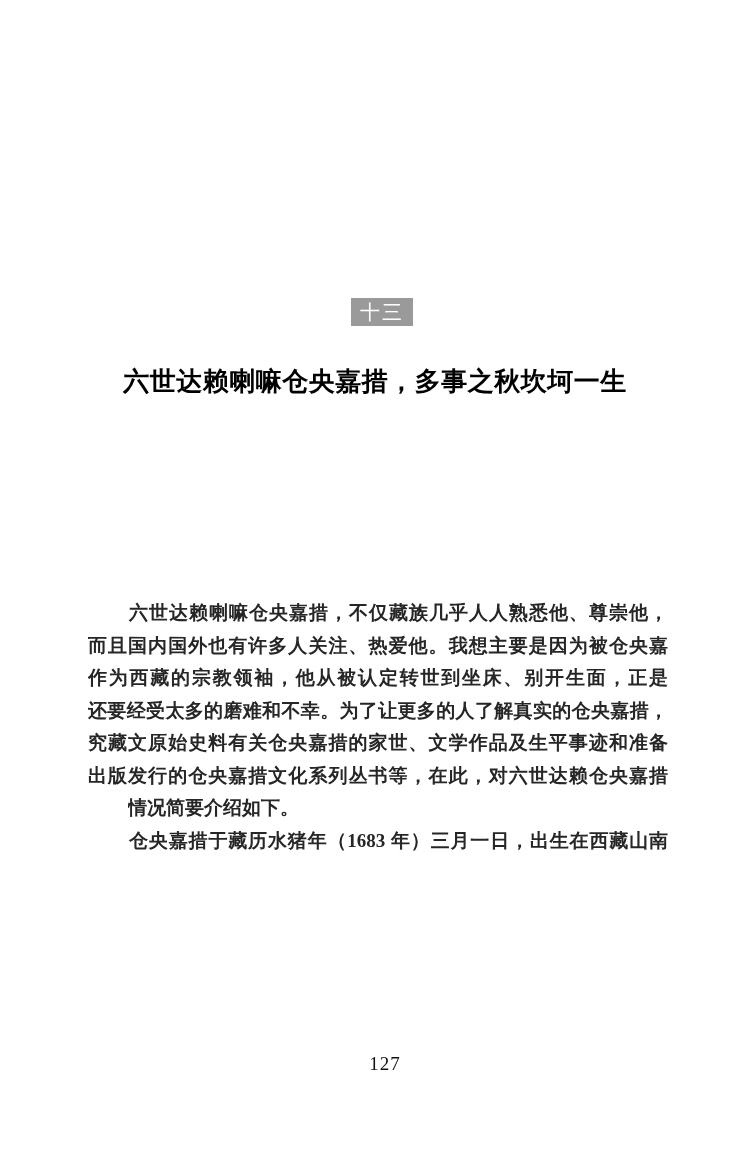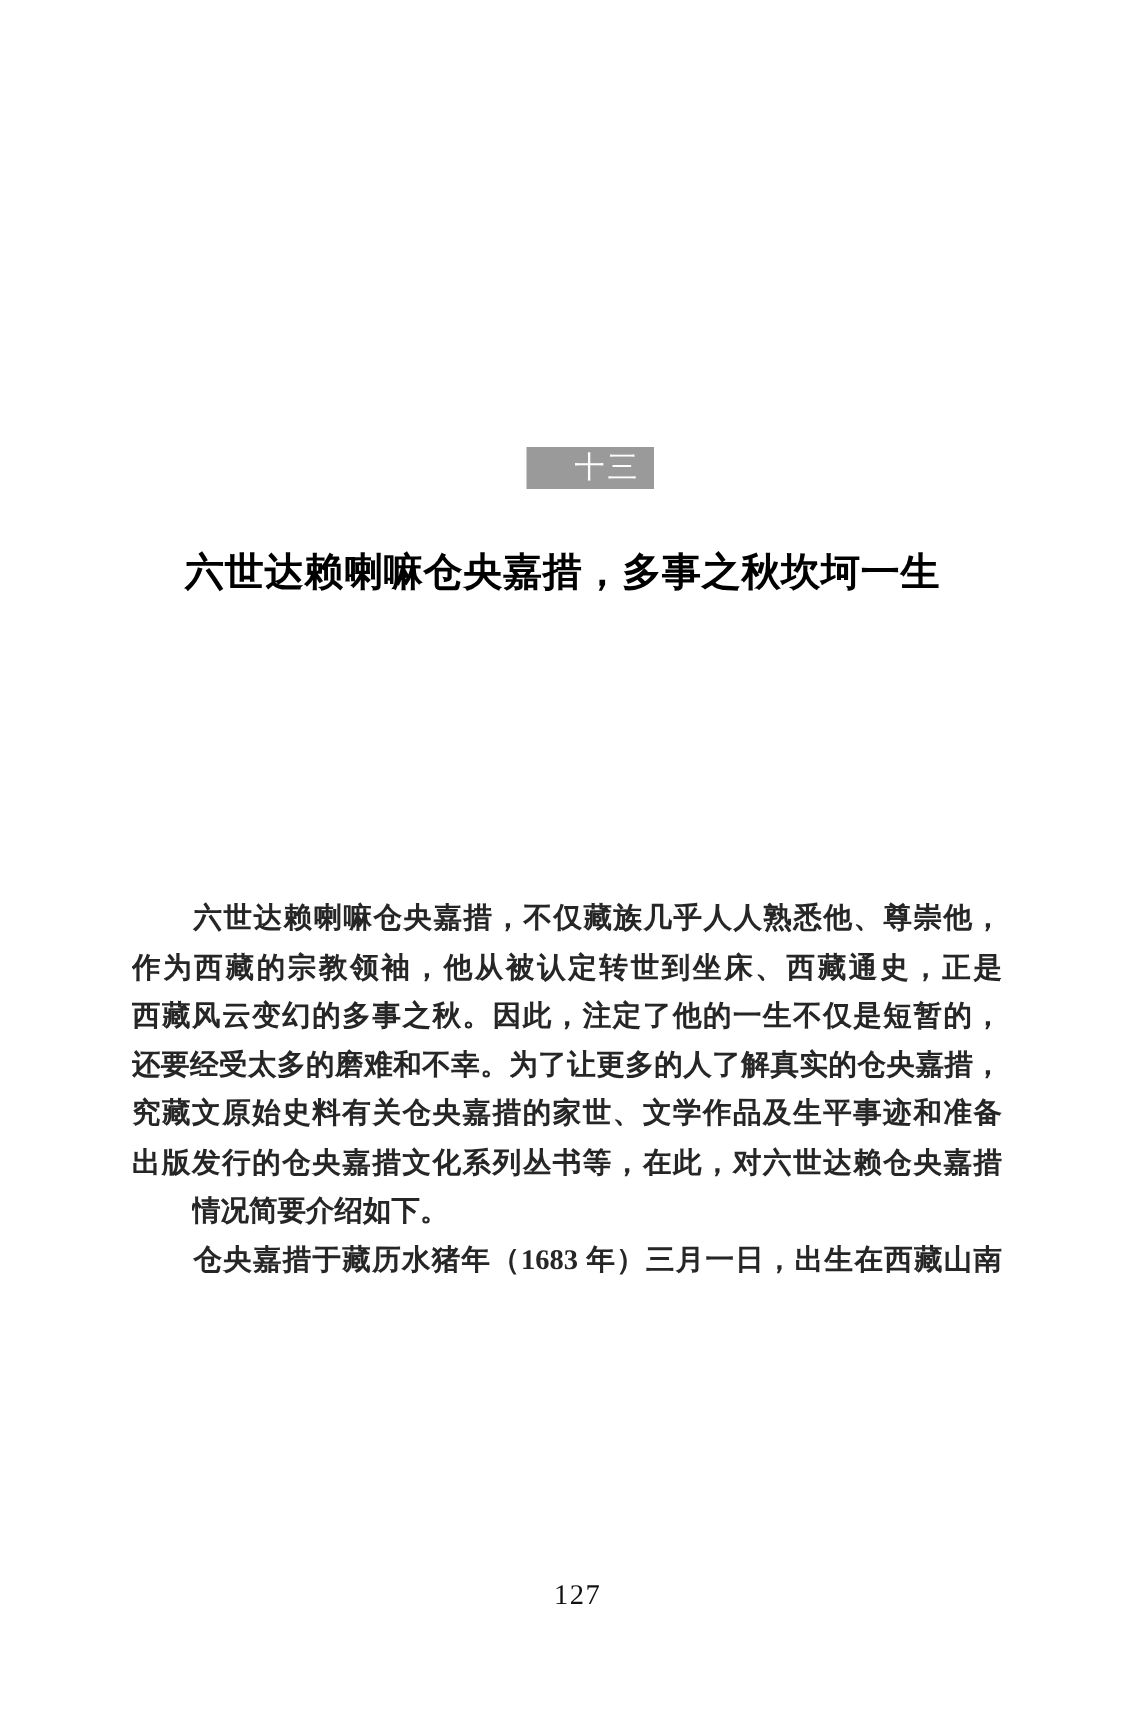--- a/index.html
+++ b/index.html
@@ -20,21 +20,20 @@
     top: 298px;
     left: 351px;
     width: 62px;
     height: 28px;
     background: var(--badge-bg, #9a9a9a);
     color: var(--badge-text, #ffffff);
     font-size: 20px;
     line-height: 28px;
     text-align: center;
     letter-spacing: 2px;
-    padding-left: 23px;
   }
   .chapter-title {
     position: absolute;
     top: 344px;
     left: 0;
     width: 100%;
     text-align: center;
     font-size: 26px;
     font-weight: 700;
     color: var(--title-color, #000000);
@@ -82,22 +81,22 @@
 <body>
 
 <div class="page">
 
   <div class="chapter-badge">十三</div>
 
   <h1 class="chapter-title">六世达赖喇嘛仓央嘉措，多事之秋坎坷一生</h1>
 
   <div class="body-text">
     <div class="line indent">六世达赖喇嘛仓央嘉措，不仅藏族几乎人人熟悉他、尊崇他，</div>
-    <div class="line">作为西藏的宗教领袖，他从被认定转世到坐床、西藏通史，正是</div>
-    <div class="line">西藏风云变幻的多事之秋。因此，注定了他的一生不仅是短暂的，</div>
+    <div class="line">而且国内国外也有许多人关注、热爱他。我想主要是因为被仓央嘉</div>
+    <div class="line">作为西藏的宗教领袖，他从被认定转世到坐床、别开生面，正是</div>
     <div class="line">还要经受太多的磨难和不幸。为了让更多的人了解真实的仓央嘉措，</div>
     <div class="line">究藏文原始史料有关仓央嘉措的家世、文学作品及生平事迹和准备</div>
     <div class="line">出版发行的仓央嘉措文化系列丛书等，在此，对六世达赖仓央嘉措</div>
     <div class="line no-just">情况简要介绍如下。</div>
     <div class="line indent">仓央嘉措于藏历水猪年（1683 年）三月一日，出生在西藏山南</div>
   </div>
 
   <div class="page-number">127</div>
 
 </div>

